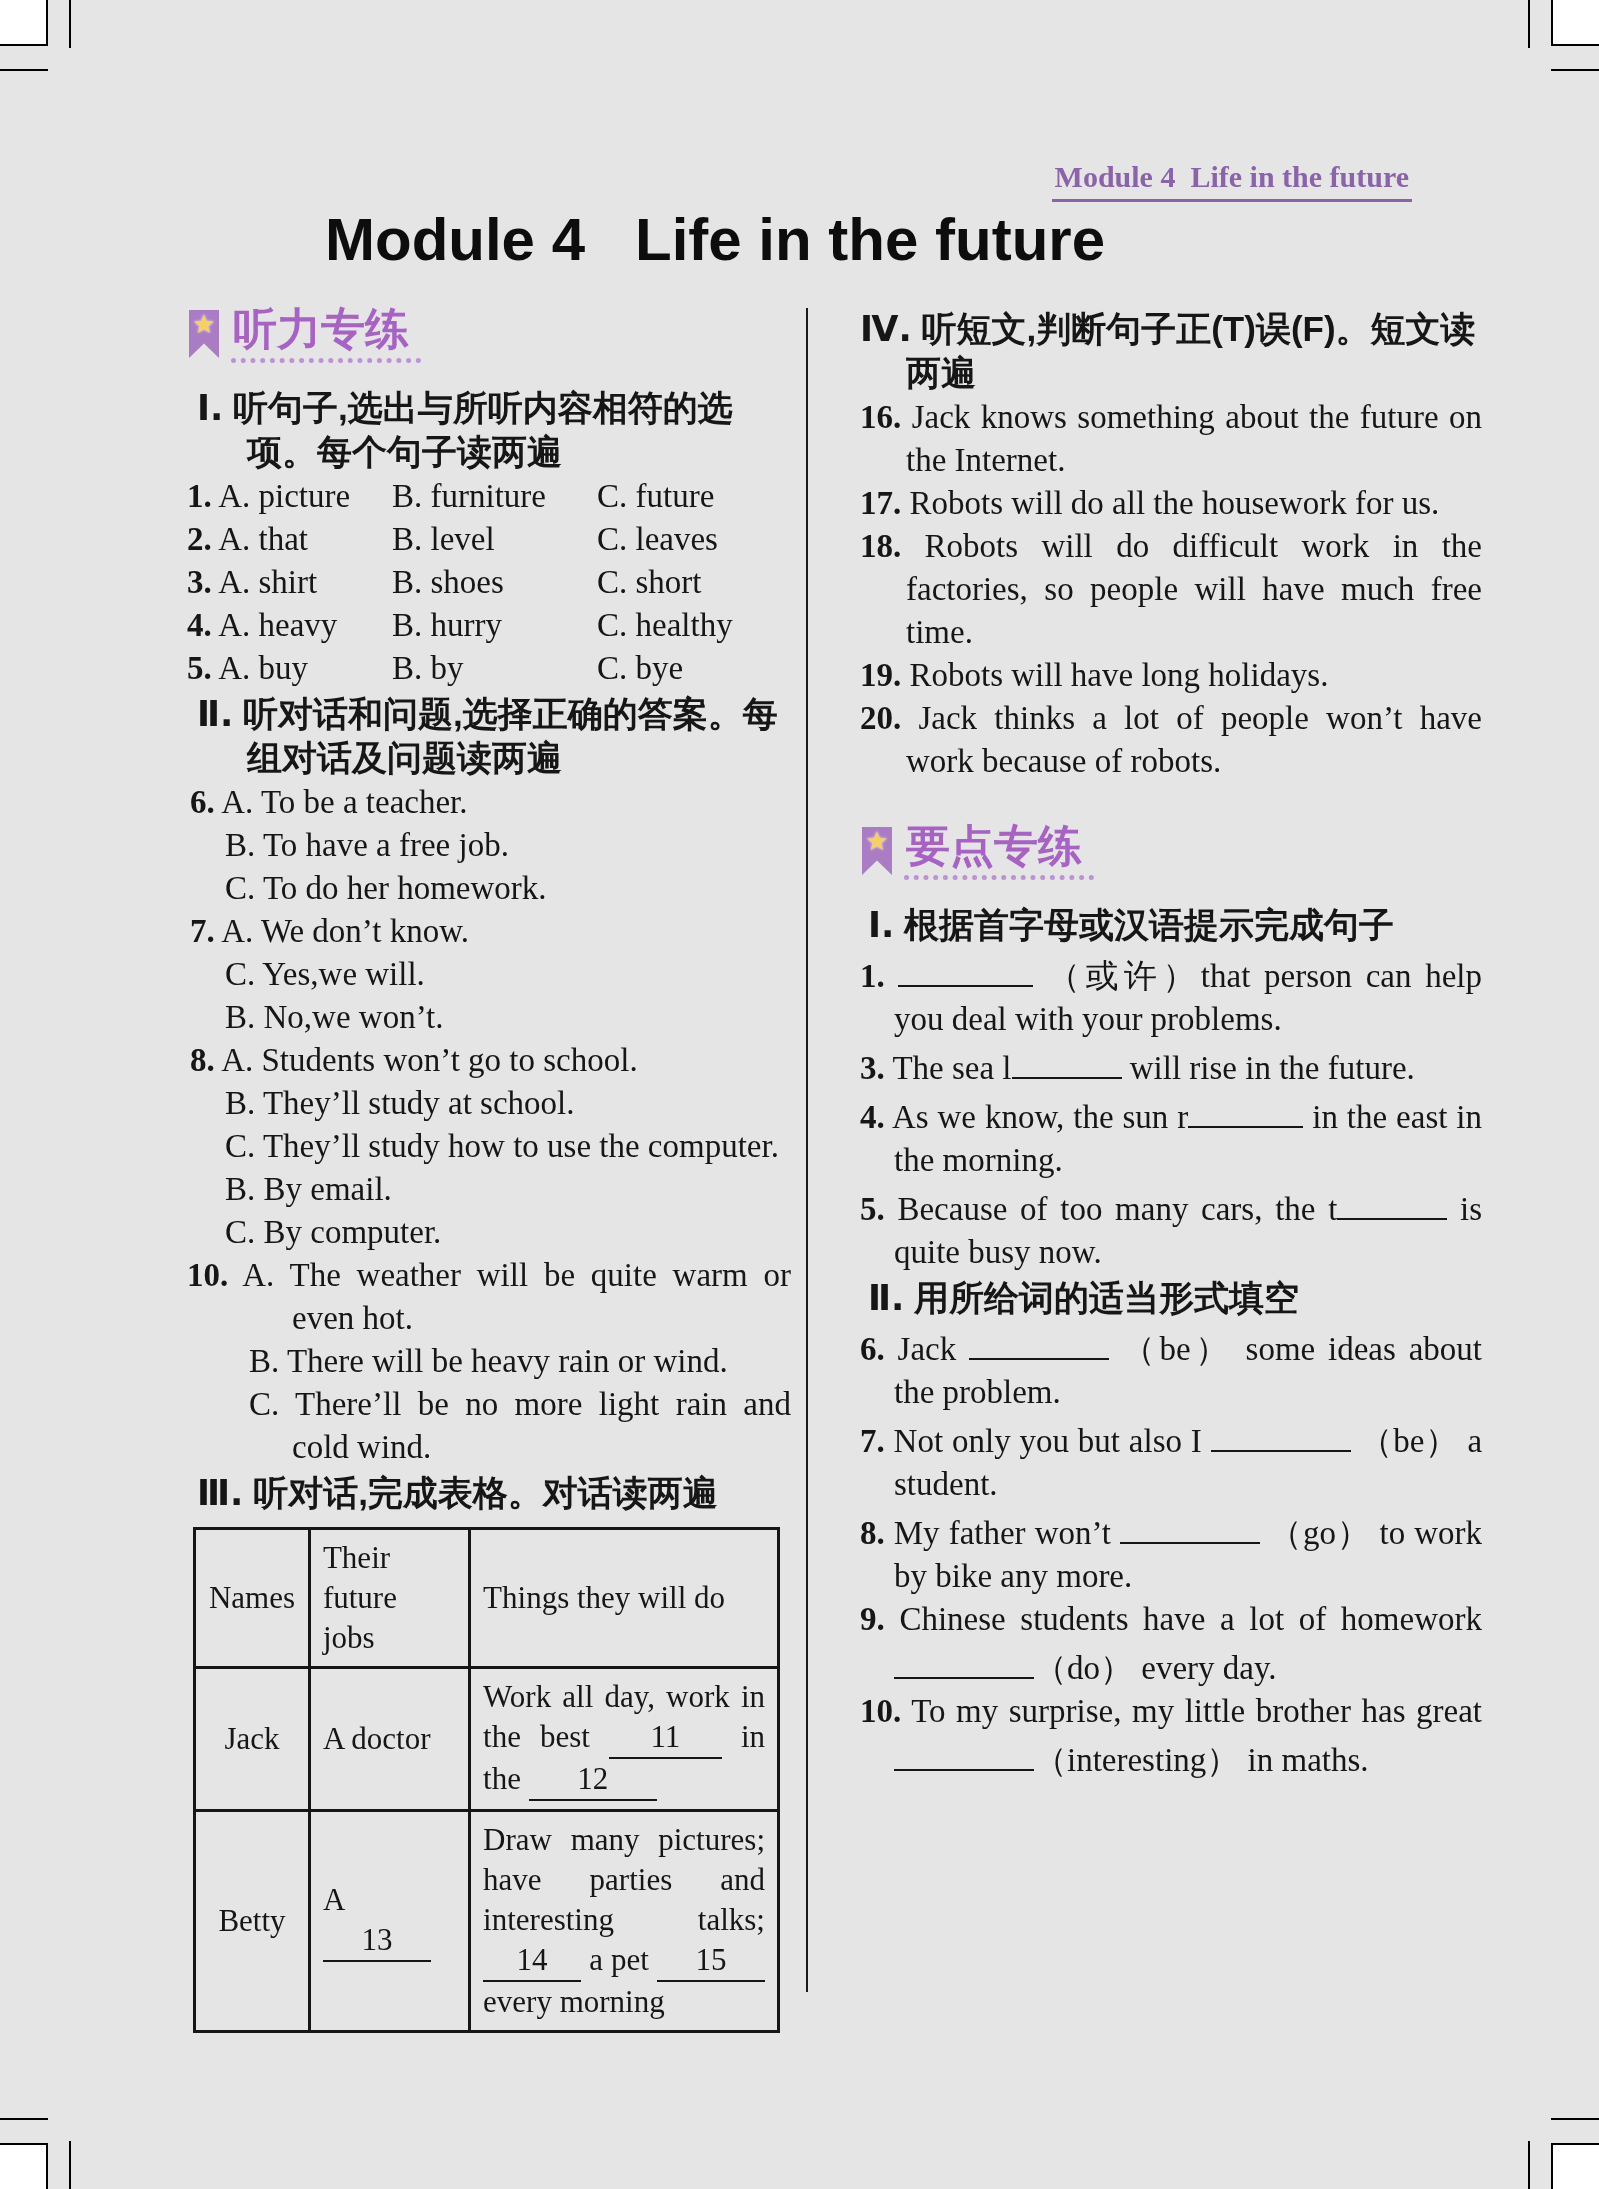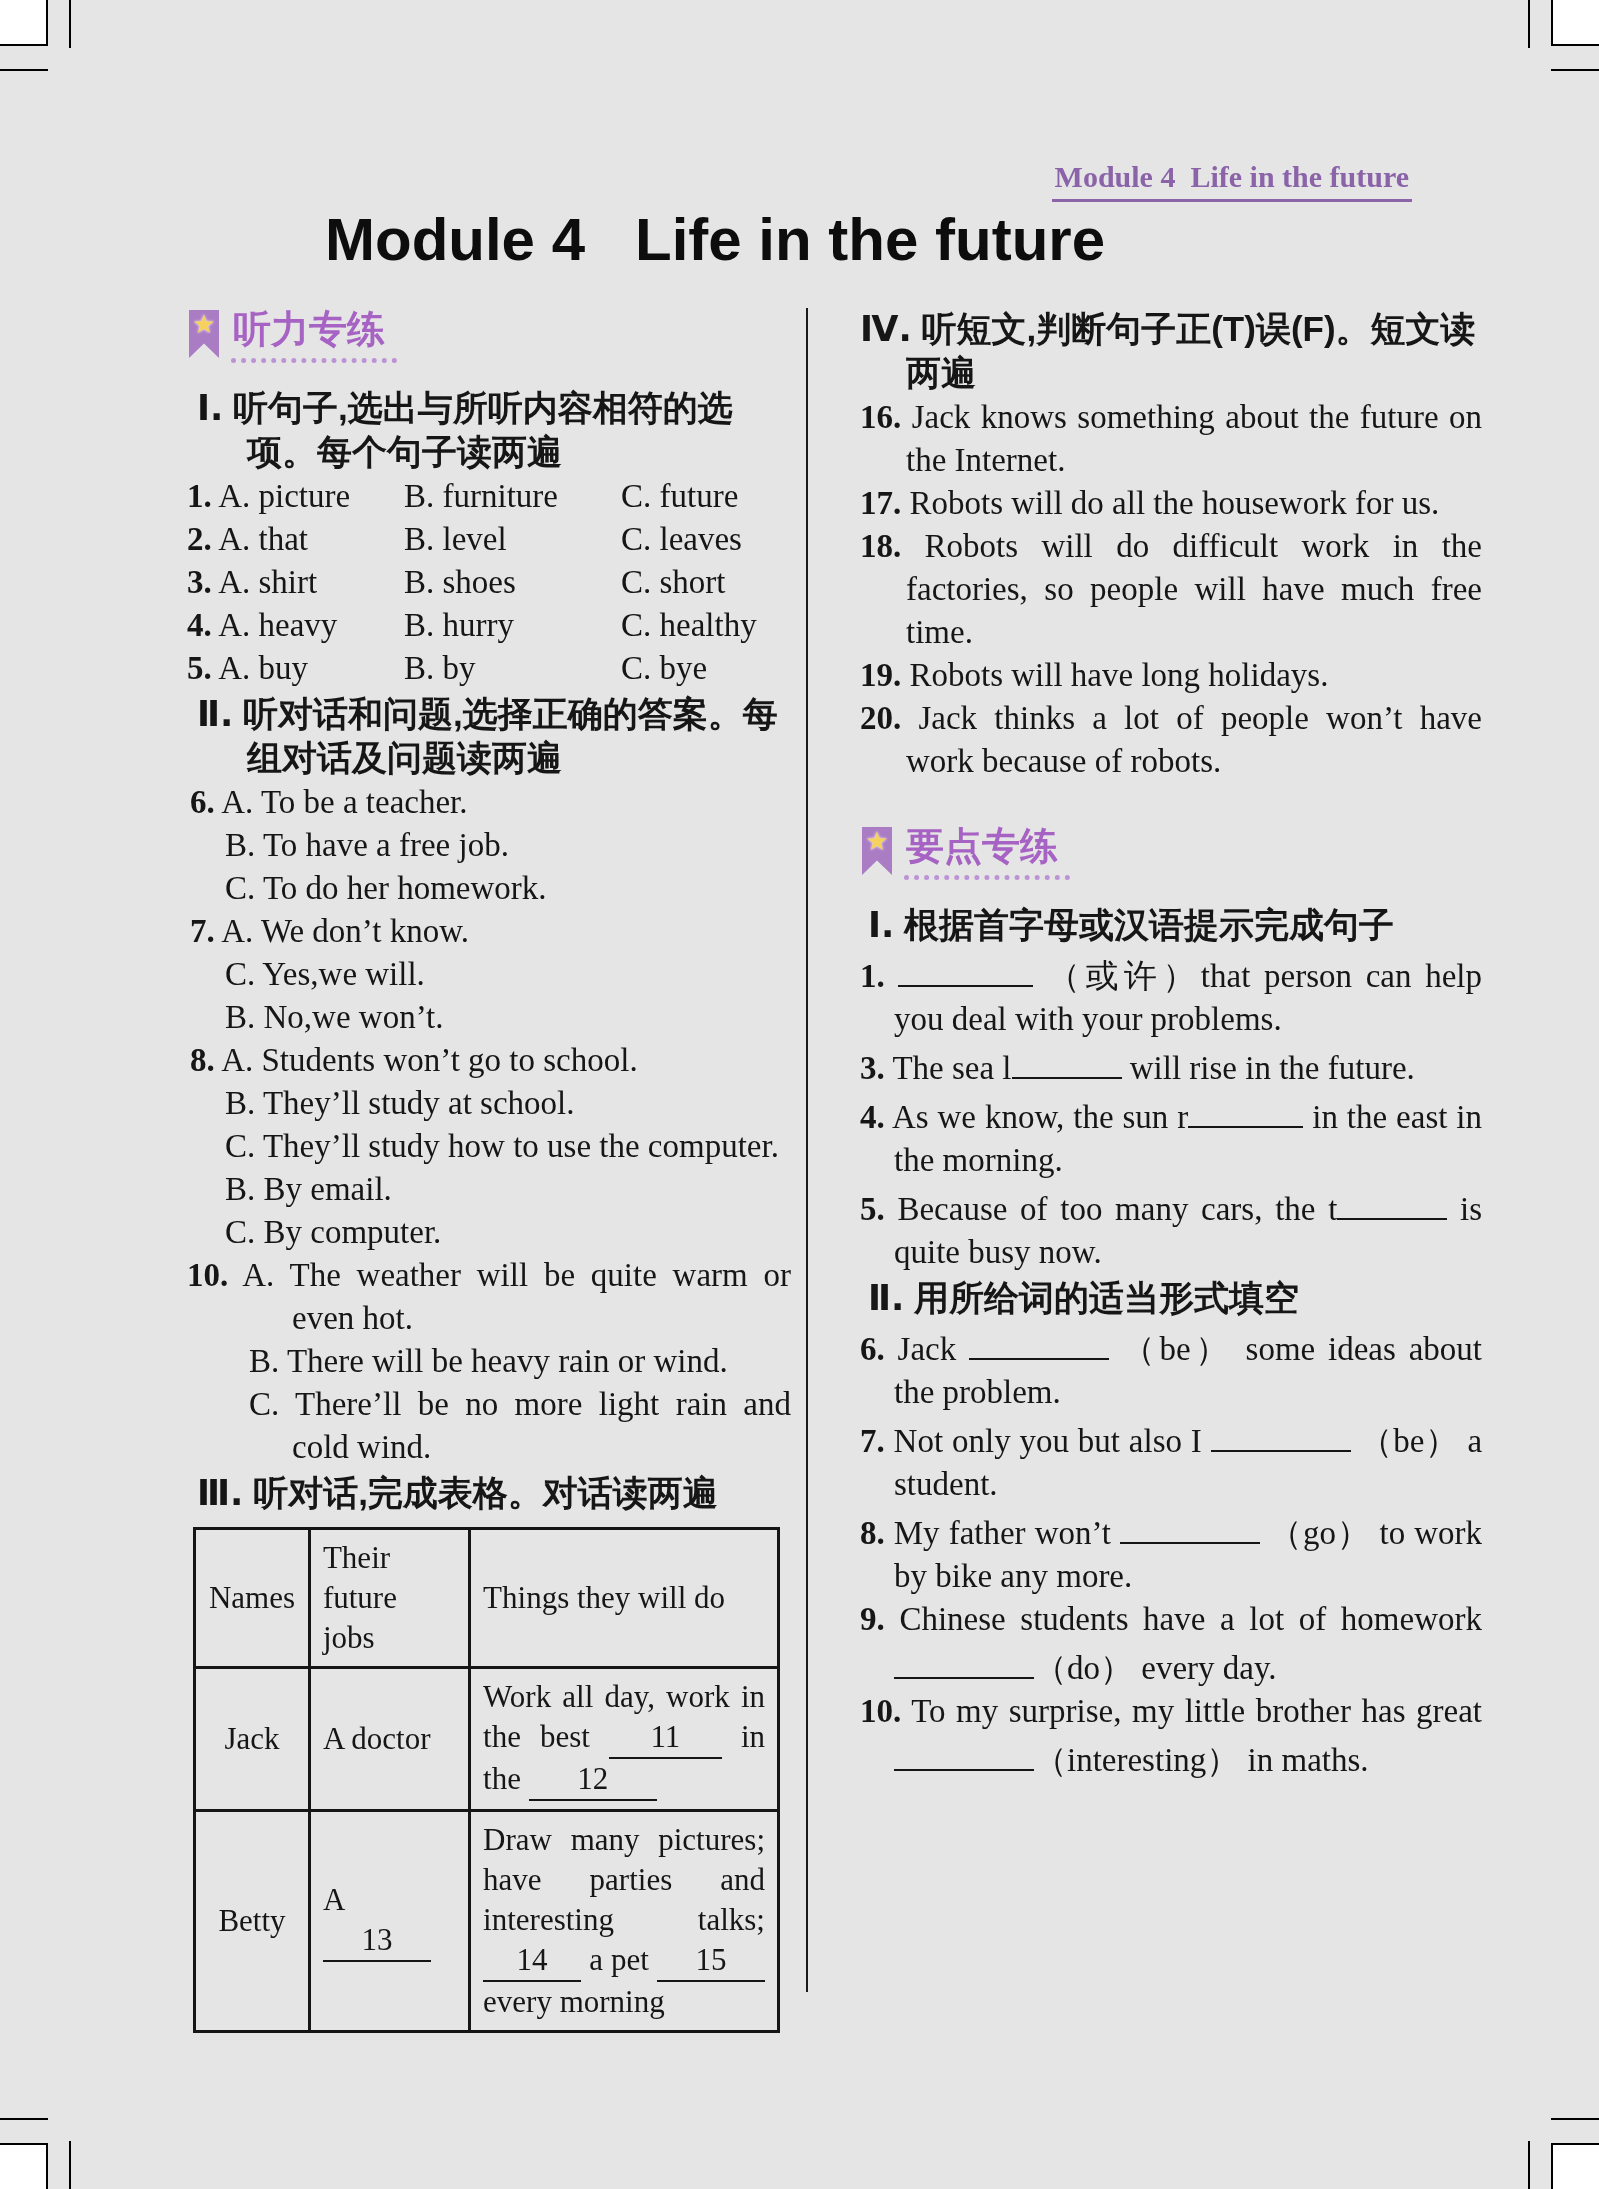--- a/index.html
+++ b/index.html
@@ -47,34 +47,34 @@
     position:relative; flex:none; width:30px; height:48px; margin:2px 0 0 2px;
     background:#aa7cc4;
     clip-path:polygon(0 0,100% 0,100% 100%,50% 70%,0 100%);
   }
   .star {
     position:absolute; top:-2px; left:50%; transform:translateX(-50%);
     font-size:26px; line-height:34px; color:#f6d25c; text-shadow:0 0 3px #ffffff;
   }
   .badge-label {
     margin-left:12px; font-family:"Liberation Sans", sans-serif; font-weight:bold;
-    font-size:38px; line-height:42px; color:#a763c4;
+    font-size:44px; line-height:42px; color:#a763c4;
     border-bottom:5px dotted #bc93d4; padding:0 12px 8px 2px;
   }
 
   
   .shead { font-family:"Liberation Sans", sans-serif; font-weight:bold; font-size:35px; margin:2px 0; }
   .lhead  { padding-left:60px; text-indent:-50px; }
   .rhead4 { padding-left:46px; text-indent:-46px; }
   .rheadk { padding-left:56px; text-indent:-48px; }
   .rn { font-family:"DejaVu Sans", sans-serif; font-weight:bold; }
   .qn { font-weight:bold; }
 
   
-  .row3 { display:grid; grid-template-columns:205px 205px 1fr;gap:12px; }
+  .row3 { display:grid; grid-template-columns:205px 205px 1fr; }
 
   
   .l1  { padding-left:71px;  text-indent:-68px; }
   .lb  { padding-left:71px;  text-indent:-33px; }
   .l1w { padding-left:105px; text-indent:-105px; }
   .lbw { padding-left:105px; text-indent:-43px; }
   .just { text-align:justify; }
 
   
   .rq { padding-left:46px; text-indent:-46px; text-align:justify; }

